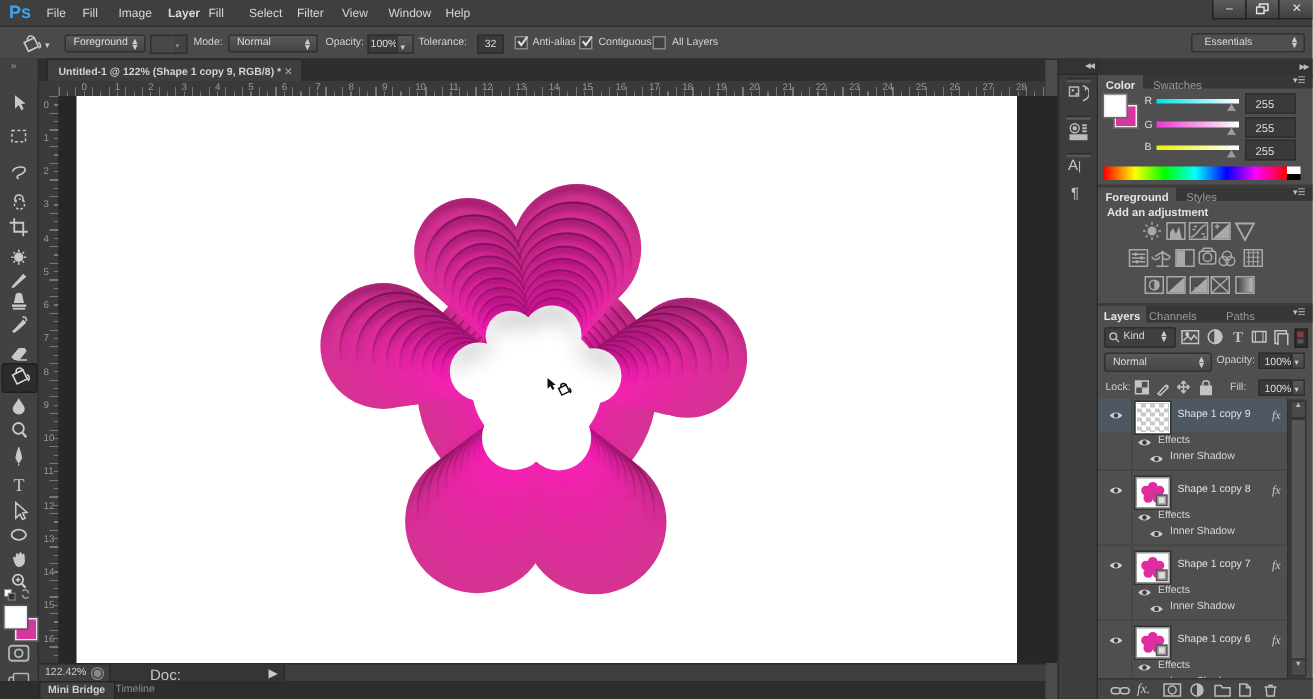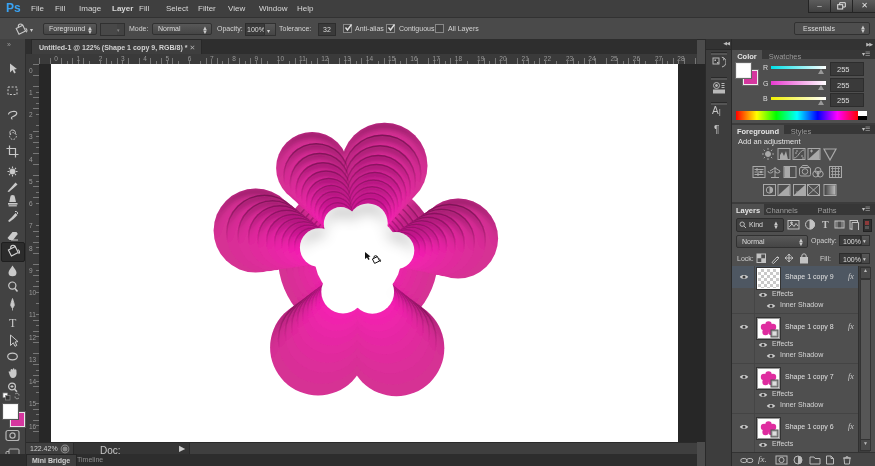--- a/index.html
+++ b/index.html
@@ -787,21 +787,21 @@
     <div style="position:absolute;left:98px;top:54px;width:26px;height:10px;background:#3a3a3a;border:1px solid #2d2d2d;font-size:7.5px;color:#ddd;padding:2px 0 0 6px;">255</div>
     <div style="position:absolute;left:4px;top:72px;width:122px;height:9px;background:linear-gradient(90deg,#f00,#ff0 17%,#0f0 33%,#0ff 50%,#00f 67%,#f0f 83%,#f00);"></div>
     <div style="position:absolute;left:126px;top:72px;width:9px;height:4.5px;background:#fff;"></div>
     <div style="position:absolute;left:126px;top:76.5px;width:9px;height:4.5px;background:#000;"></div>
     <div style="position:absolute;left:0;top:84px;width:144px;height:2px;background:#3c3c3c;"></div>
     <div class="ptabbar" style="top:86px;height:9px;">
       <div class="ptab act" style="left:0px;width:52px;padding-left:0;padding-right:0;text-align:center;">Foreground</div>
       <div class="ptab" style="left:55px;width:28px;padding-left:0;padding-right:0;text-align:center;">Styles</div>
       <span class="pmenu" style="top:2px;">▾☰</span>
     </div>
-    <span style="position:absolute;left:6px;top:98px;font-size:7.5px;font-weight:normal;color:#e2e2e2;text-align:center;">Add an adjustment</span>
+    <span style="position:absolute;left:6px;top:98px;font-size:7.5px;font-weight:bold;color:#e2e2e2;text-align:center;">Add an adjustment</span>
     <svg style="position:absolute;left:0;top:108px;" width="144" height="56" viewBox="0 0 144 56">
       <g stroke="#a9a9a9" fill="none">
         <circle cx="36" cy="7" r="2.5" fill="#a9a9a9"></circle>
         <path d="M40.2 7.0 L42.0 7.0"></path>
         <path d="M39.0 10.0 L40.2 11.2"></path>
         <path d="M36.0 11.2 L36.0 13.0"></path>
         <path d="M33.0 10.0 L31.8 11.2"></path>
         <path d="M31.8 7.0 L30.0 7.0"></path>
         <path d="M33.0 4.0 L31.7 2.8"></path>
         <path d="M36.0 2.8 L36.0 1.0"></path>

